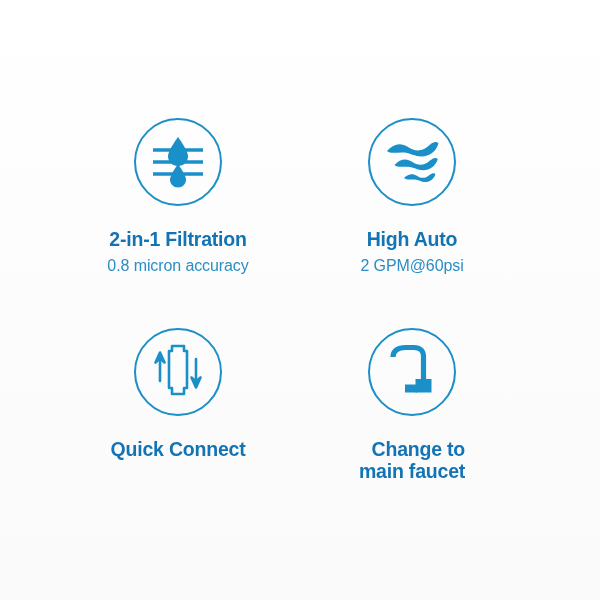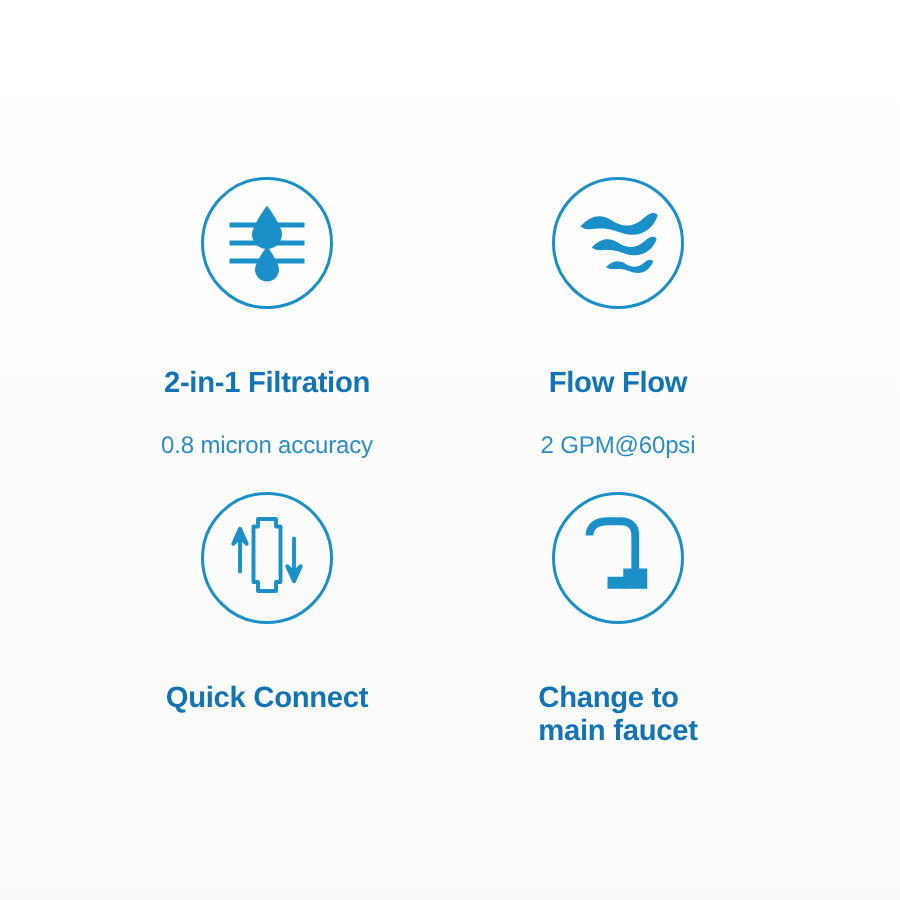--- a/index.html
+++ b/index.html
@@ -20,22 +20,21 @@
     height: 600px;
     background: linear-gradient(180deg, #ffffff 0%, #fcfcfc 55%, #fafafa 100%);
   }
 
   .feature-card {
     position: absolute;
     width: 240px;
     display: flex;
     flex-direction: column;
     align-items: center;
-    text-align: left;
-    gap: 16px;
+    text-align: right;
   }
 
   .card-col-left  { left: 58px; }
   .card-col-right { left: 292px; }
   .card-row-top    { top: 118px; }
   .card-row-bottom { top: 328px; }
 
   .icon-badge {
     width: 88px;
     height: 88px;
@@ -101,21 +100,21 @@
   <div class="feature-card card-col-right card-row-top">
     <div class="icon-badge">
       <span>
         <svg width="60" height="60" viewBox="0 0 60 60">
           <path d="M5 19 C12 11 19 10.5 26 15 C33 19.5 40 20 47 13.5 C52 9 55 9.5 56.5 11.5 C54 19.5 47.5 24.5 39.5 24.5 C33 24.5 28 21 22 20.5 C15 19.8 9.5 22.5 5 19 Z" fill="#1b8fc8"></path>
           <path d="M12.5 33 C18.5 26.5 24.5 26 30.5 30 C36 33.6 42 34 48 28.5 C52 25 54.5 25.5 55.8 27.2 C53.5 34 48 38.2 41.2 38.2 C35.5 38.2 31.5 35.2 26.2 34.8 C20 34.2 16.2 36 12.5 33 Z" fill="#1b8fc8"></path>
           <path d="M22 46 C26.5 41.5 31 41.2 35.2 44 C39 46.5 43.2 46.8 47.5 43 C50.5 40.5 52.5 41 53.5 42.2 C51.8 47 48 50 43.2 50 C39.2 50 36.4 47.8 32.6 47.5 C28.2 47.1 24.7 48.2 22 46 Z" fill="#1b8fc8"></path>
         </svg>
       </span>
     </div>
-    <div class="feature-title">Flow Flow</div>
+    <div class="feature-title">High Auto</div>
     <div class="feature-subtitle">2 GPM@60psi</div>
   </div>
 
   <div class="feature-card card-col-left card-row-bottom">
     <div class="icon-badge">
       <span>
         <svg width="62" height="62" viewBox="0 0 62 62">
 
           <path d="M25 5 L37 5 L37 10 L40 10 L40 47 L37 47 L37 53 L25 53 L25 47 L22 47 L22 10 L25 10 Z" fill="none" stroke="#1b8fc8" stroke-width="2.6" stroke-linejoin="round"></path>
 

